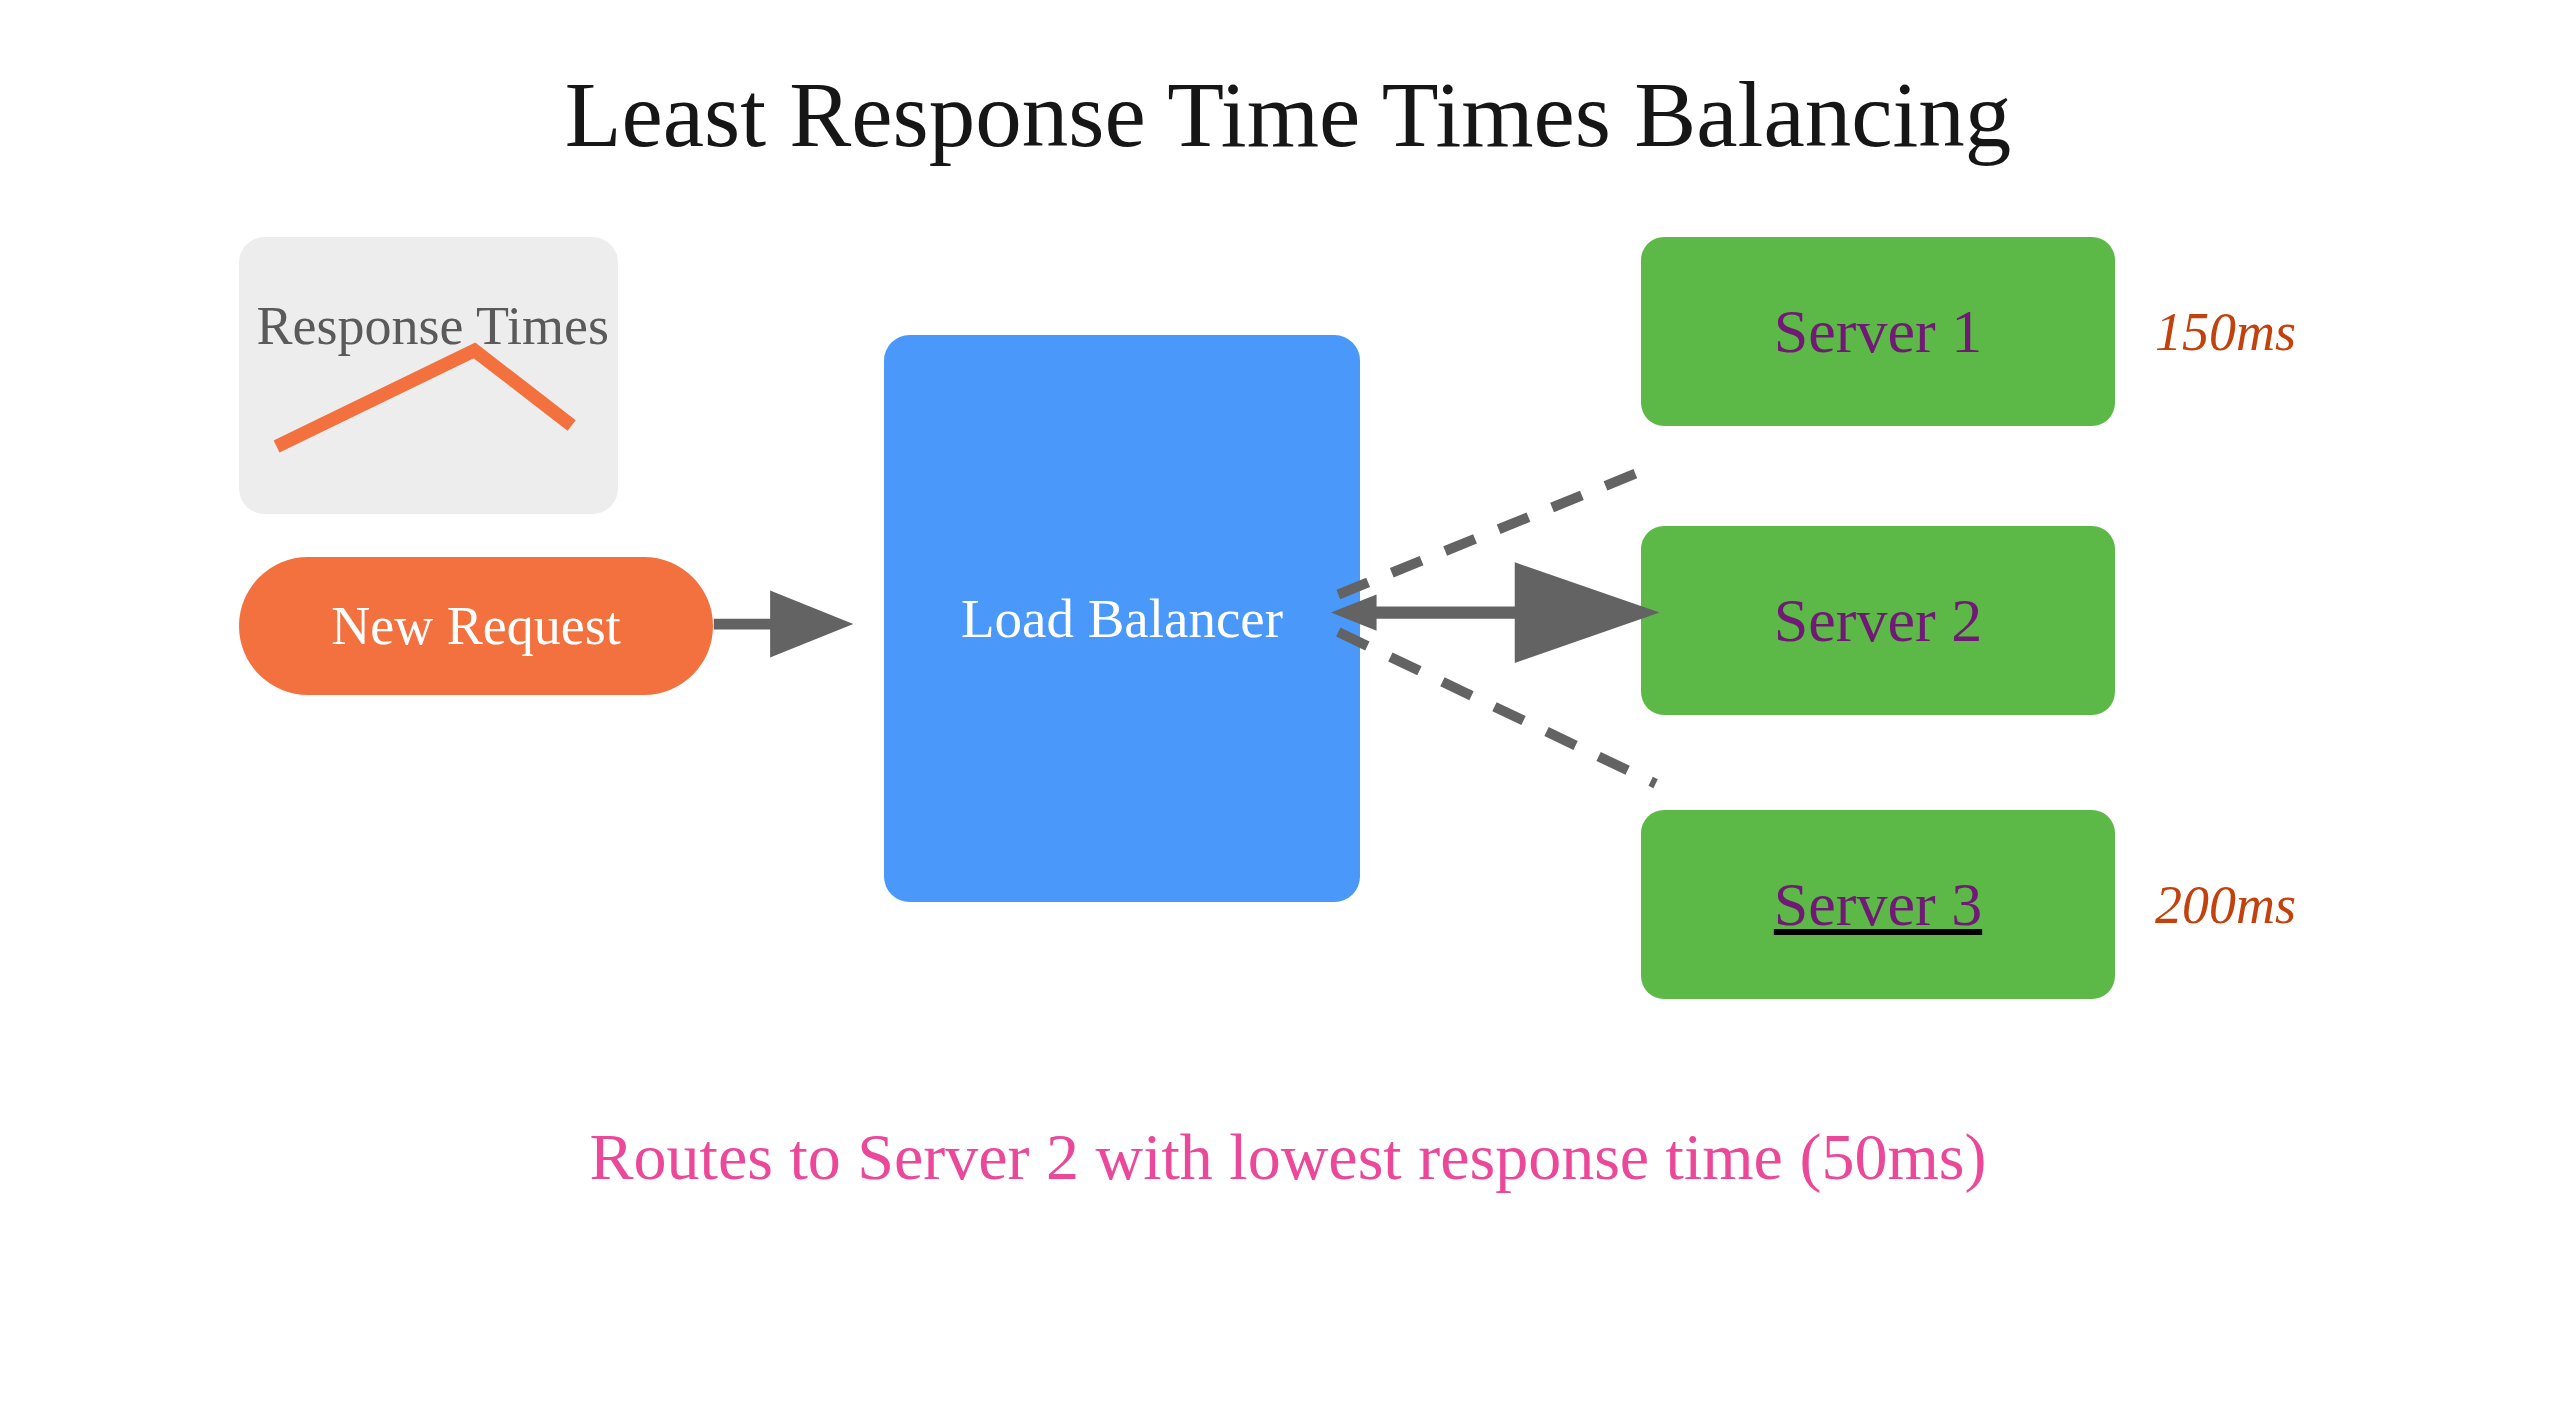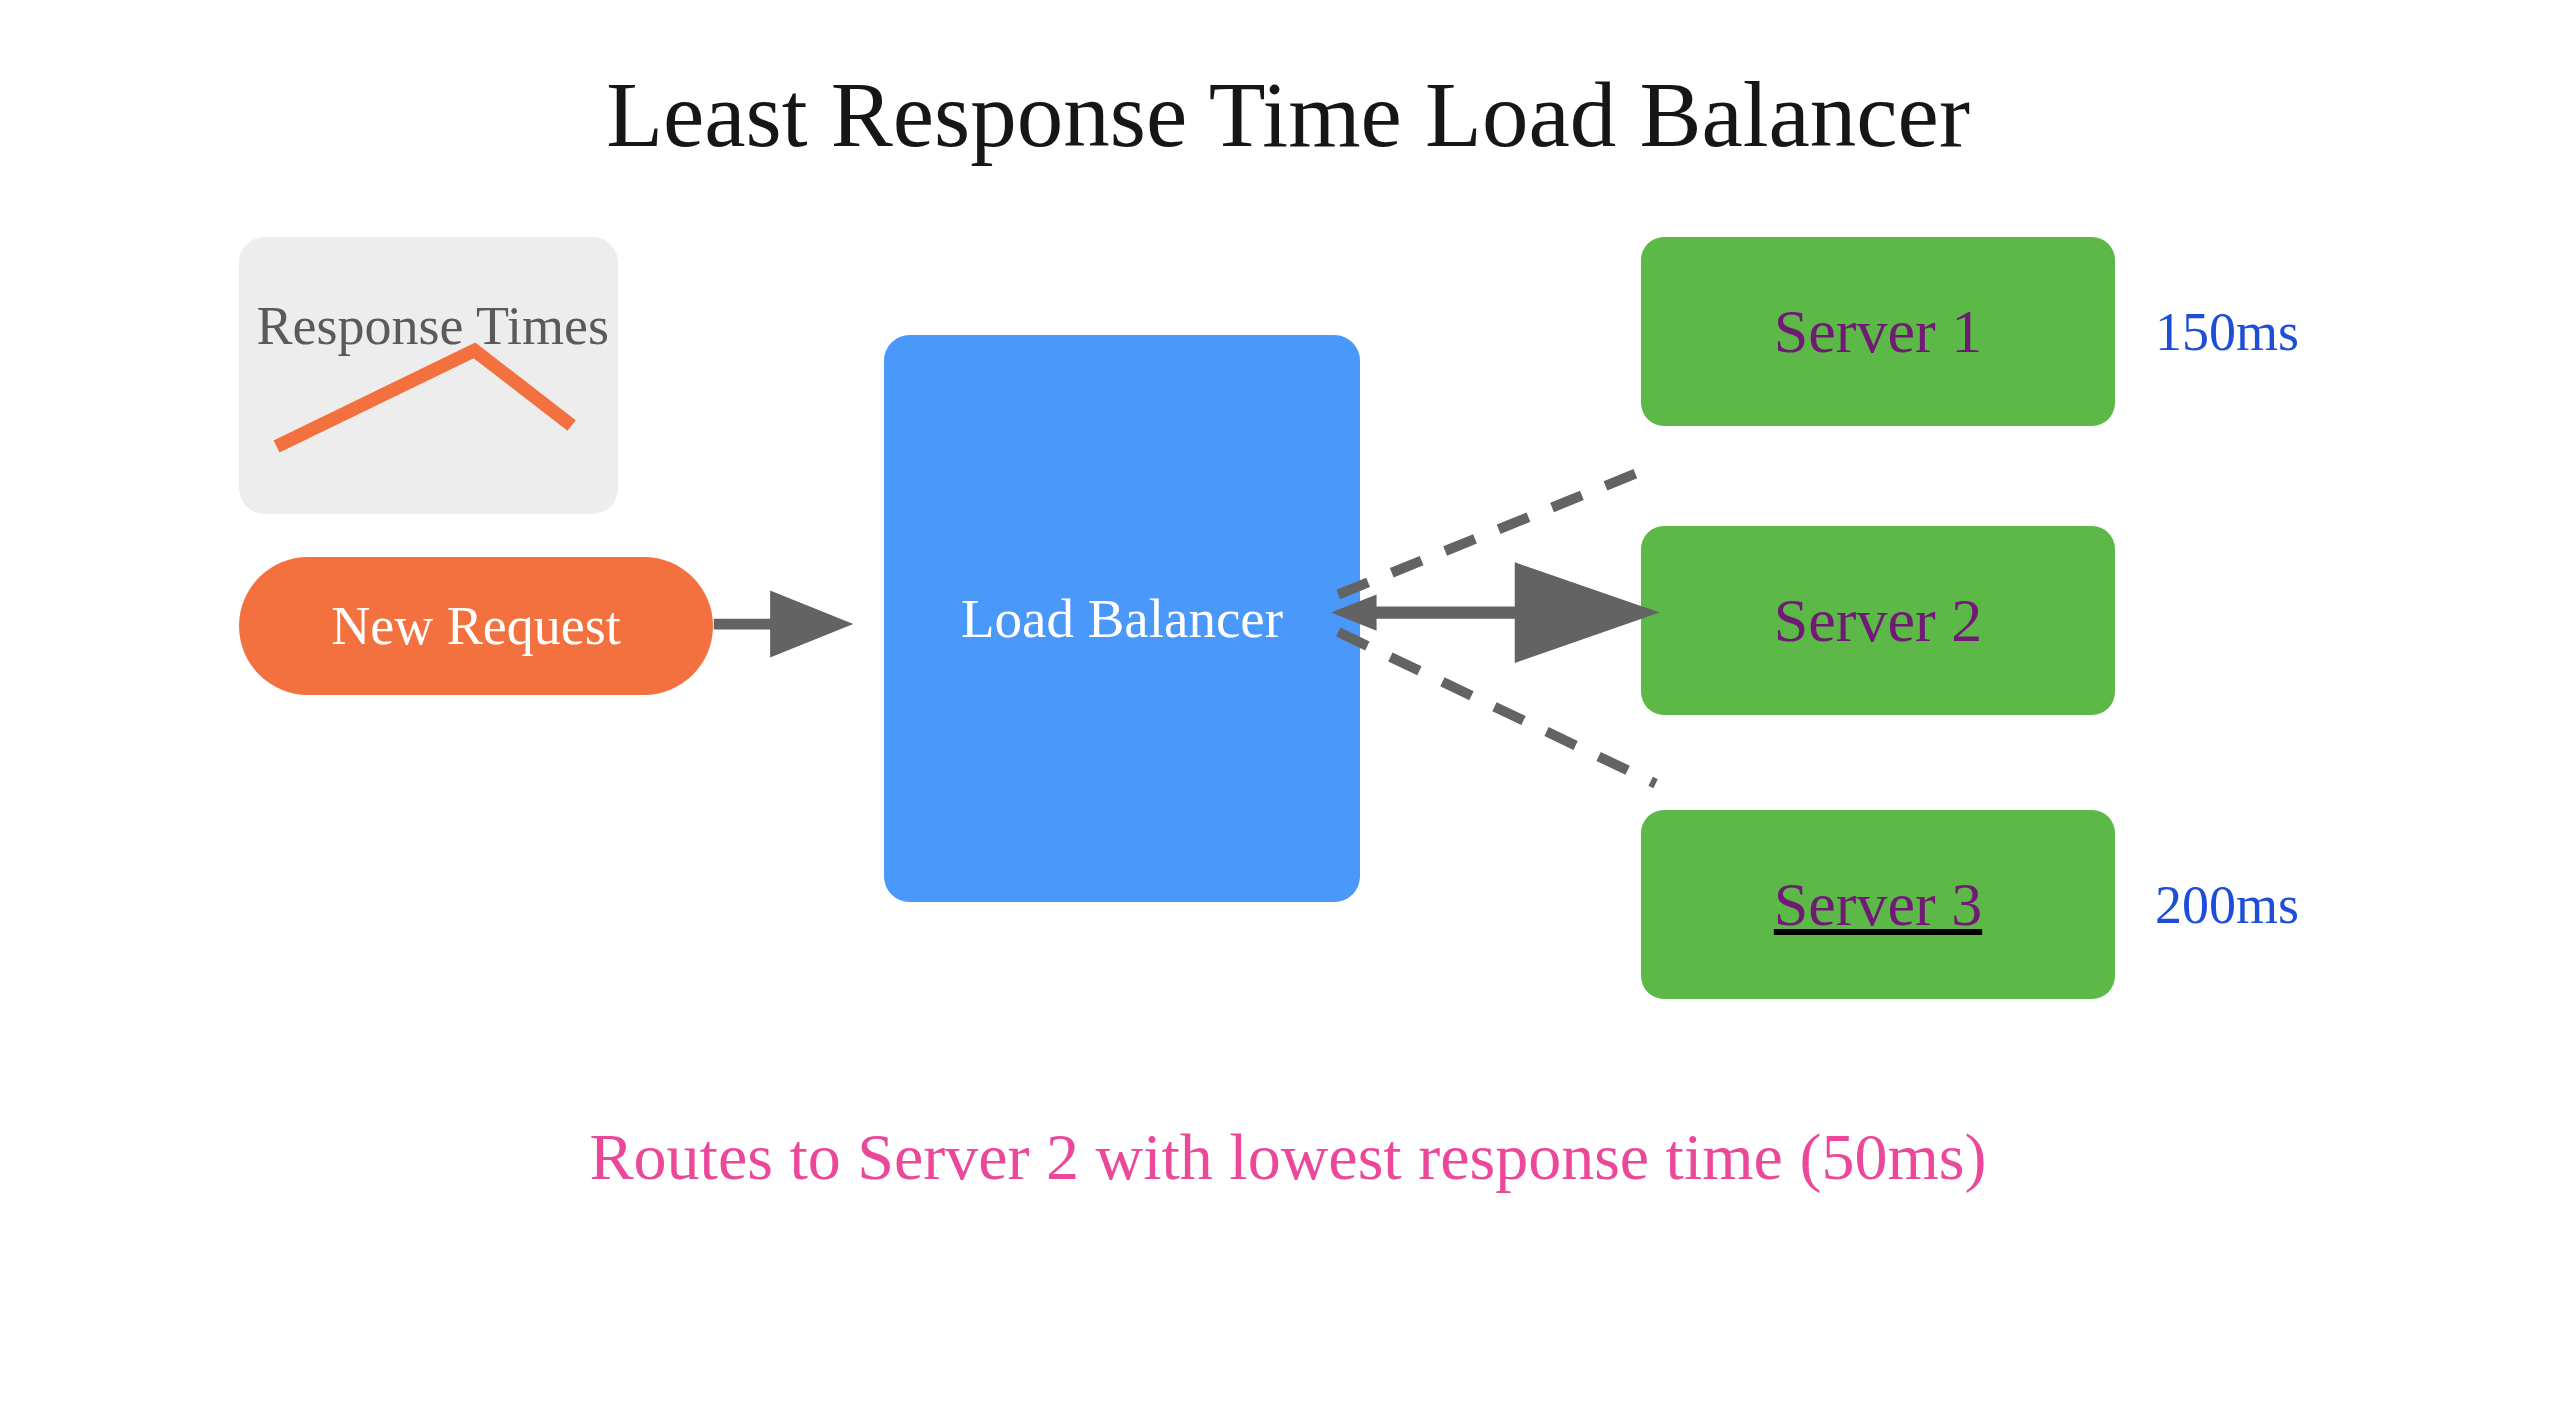--- a/index.html
+++ b/index.html
@@ -96,22 +96,23 @@
   .s1 { top: 237px; }
   .s2 { top: 526px; }
   .s3 { top: 810px; text-decoration: underline; }
   .ms {
     position: absolute;
     left: 2155px;
     width: 376px; height: 189px;
     display: flex;
     align-items: center;
     font-size: 54px;
-    color: #1d4ed8;
+    color: #c2410c;
     white-space: nowrap;
+    font-style: italic;
   }
   .m1 { top: 237px; }
   .m2 { top: 526px; }
   .m3 { top: 810px; }
   .connectors {
     position: absolute;
     left: 0; top: 0;
     width: 2576px; height: 1405px;
     pointer-events: none;
   }
@@ -123,21 +124,21 @@
     font-size: 66px;
     color: #ec4899;
     white-space: nowrap;
   }
 </style>
 </head>
 <body>
 
 <div class="canvas">
 
-  <h1 class="title">Least Response Time Load Balancer</h1>
+  <h1 class="title">Least Response Time Times Balancing</h1>
 
   <div class="rt-card">
     <div class="rt-label">Response Times</div>
     <svg class="rt-spark" viewBox="0 0 565 413" xmlns="http://www.w3.org/2000/svg">
       <polyline fill="none" stroke-width="20" stroke-linecap="square" stroke-linejoin="miter" points="65,308 351,169 488,275" stroke="#f3713f"></polyline>
     </svg>
   </div>
 
   <div class="pill">
     <span>New Request</span>

